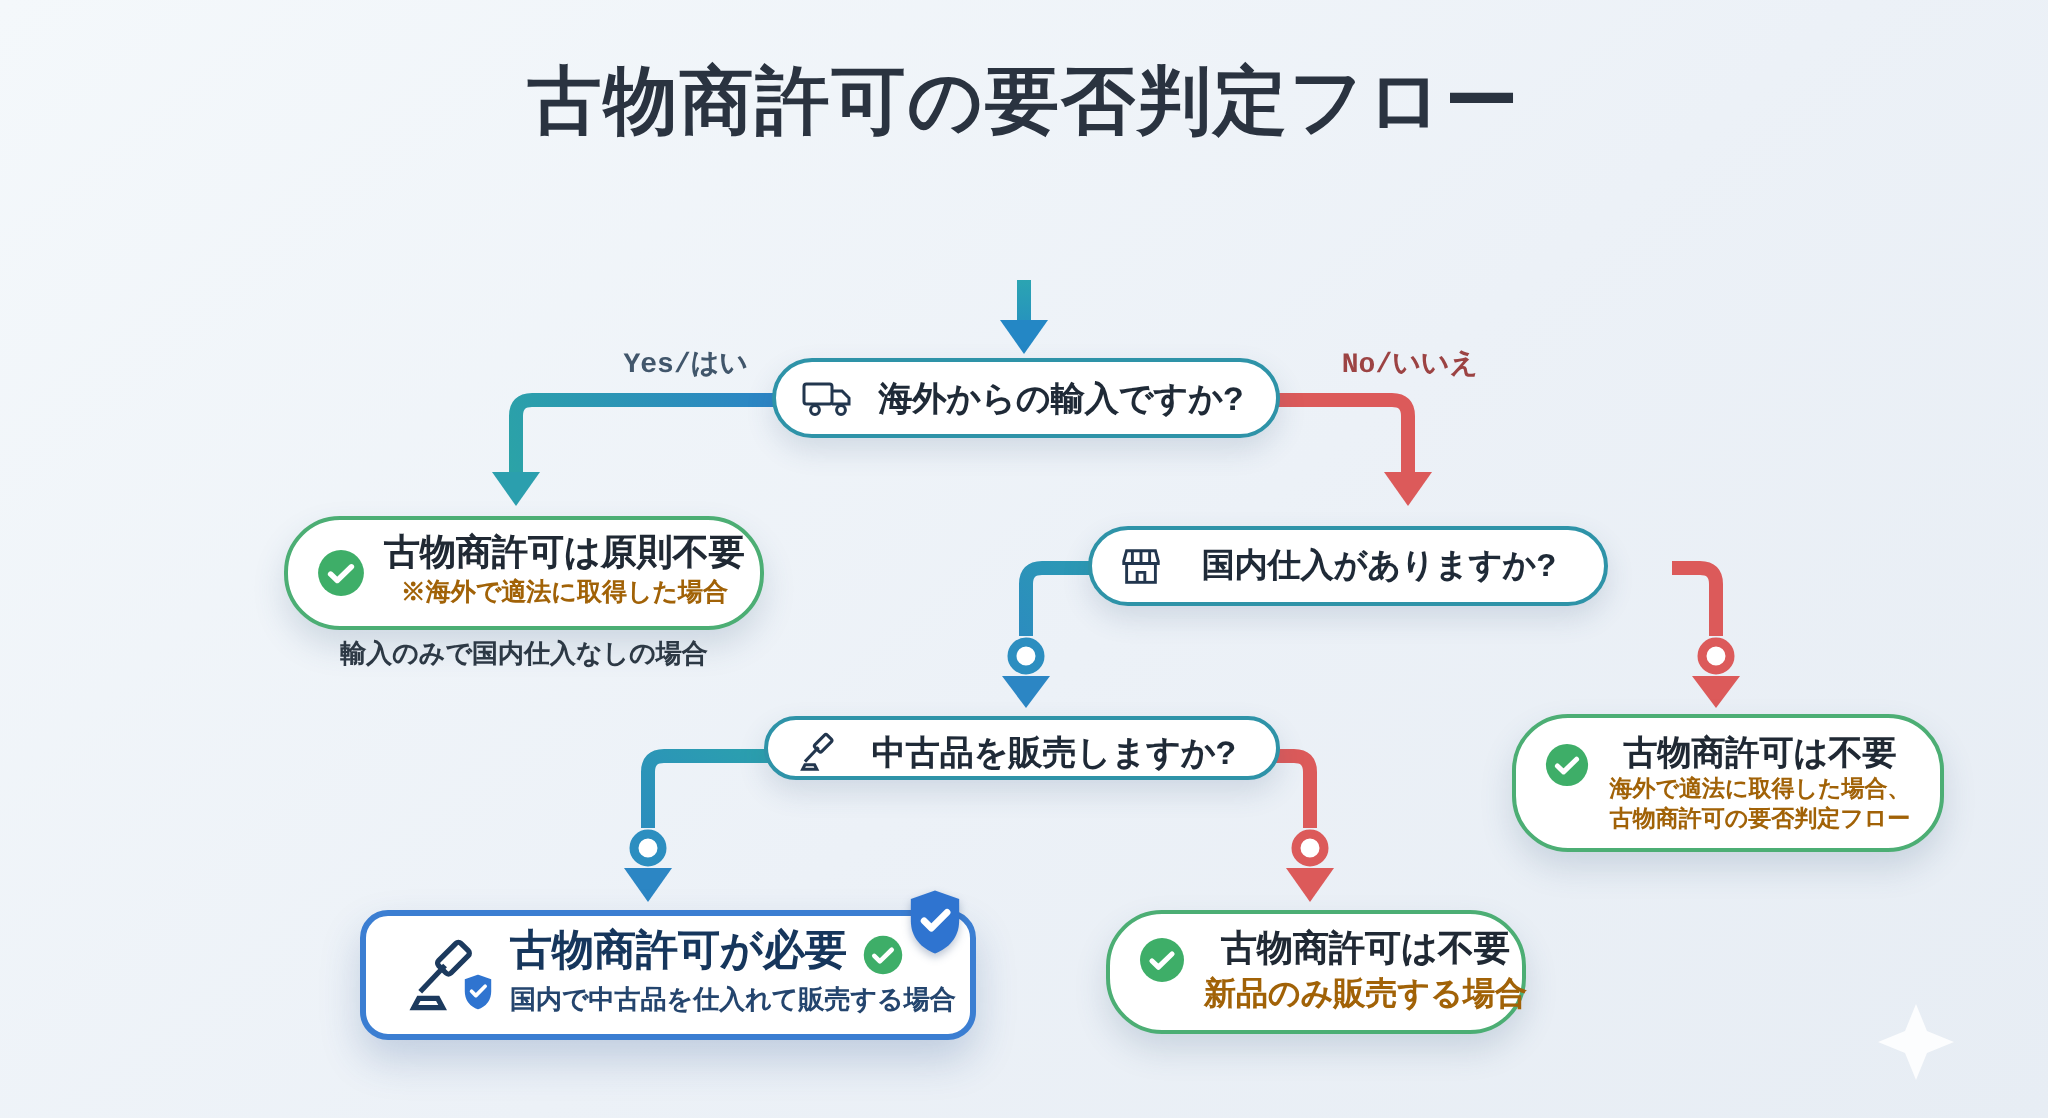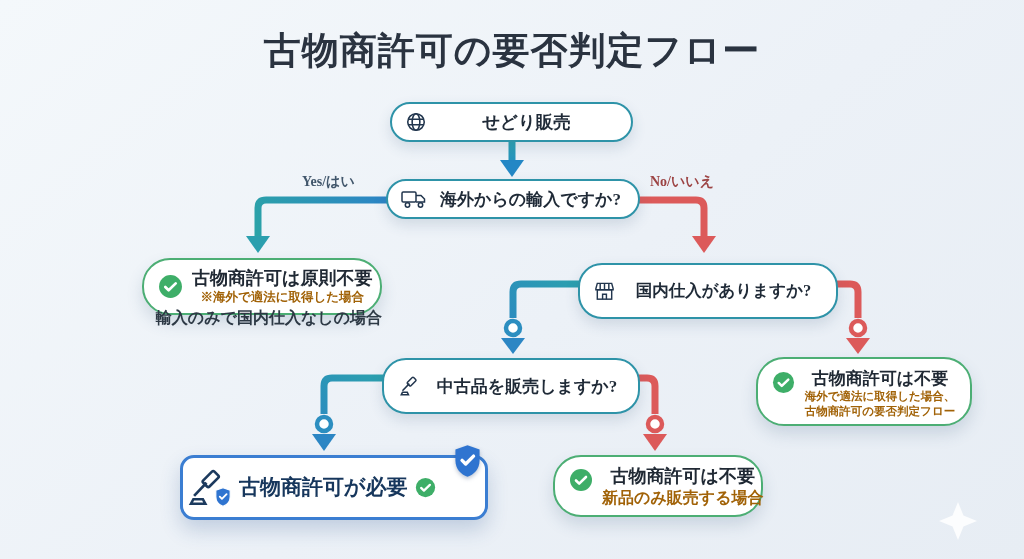--- a/index.html
+++ b/index.html
@@ -1,84 +1,84 @@
 <!DOCTYPE html>
 <html><head>
 <meta charset="utf-8">
 <style>
   html,body{margin:0;padding:0;background:#dfe6ee;}
   .stage{
     position:relative;width:1024px;height:559px;overflow:hidden;
     background:linear-gradient(140deg,#f4f8fb 0%,#ecf1f7 55%,#e7edf4 100%);
-    font-family:Liberation Serif, serif;
+    font-family:Liberation Mono, monospace;
   }
   .title{
     position:absolute;top:26px;left:0;width:100%;text-align:center;
     font-size:37px;font-weight:800;color:#2a3340;letter-spacing:1px;z-index:2;
   }
   .overlay{position:absolute;left:0;top:0;z-index:1;}
   
   .qnode{
     position:absolute;z-index:2;display:flex;align-items:center;gap:8px;
     background:#ffffff;border:2.5px solid #2e93a8;border-radius:24px;
     box-shadow:0 6px 14px rgba(55,90,125,.16);padding:0 13px;box-sizing:border-box;
   }
   .qnode .lbl{flex:1;text-align:center;font-weight:800;color:#1f2a37;white-space:nowrap;}
   .icon{display:flex;align-items:center;justify-content:center;flex:0 0 auto;}
   #node-start{left:390px;top:102px;width:243px;height:40px;}
   #node-start .lbl{font-size:17.5px;}
   #node-q-overseas{left:386px;top:179px;width:254px;height:40px;}
   #node-q-overseas .lbl{font-size:17px;}
-  #node-q-domestic{left:578px;top:263px;width:260px;height:56px;}
+  #node-q-domestic{left:544px;top:263px;width:260px;height:40px;}
   #node-q-domestic .lbl{font-size:16.5px;}
-  #node-q-used{left:382px;top:358px;width:258px;height:56px;}
+  #node-q-used{left:382px;top:358px;width:258px;height:32px;align-items:flex-end;}
   #node-q-used .lbl{font-size:17px;}
   
   .rbox{
     position:absolute;z-index:2;display:flex;background:#fff;
     border:2.5px solid #4cae74;border-radius:28px;
     box-shadow:0 8px 16px rgba(60,95,130,.18);
     padding:0 14px;box-sizing:border-box;gap:9px;
   }
   .rcol{display:flex;flex-direction:column;align-items:center;justify-content:space-between;flex:1;}
   .rtitle{font-weight:800;color:#202934;white-space:nowrap;line-height:1.2;}
   .rsub{font-weight:600;color:#a16207;white-space:nowrap;line-height:1.3;}
   #box-principle{left:142px;top:258px;width:240px;height:57px;align-items:center;}
   #box-principle .rtitle{font-size:18px;}
   #box-principle .rsub{font-size:12.5px;}
   .caption{
-    position:absolute;left:142px;top:308px;width:240px;z-index:2;text-align:right;
-    font-size:16px;font-weight:700;color:#2d3945;
+    position:absolute;left:142px;top:318px;width:240px;z-index:2;text-align:center;
+    font-size:13px;font-weight:700;color:#2d3945;
   }
   #box-review{left:756px;top:357px;width:216px;height:69px;align-items:flex-start;padding-top:10px;}
   #box-review .icon{margin-top:2px;}
   #box-review .rtitle{font-size:17px;}
   #box-review .rsub{font-size:11.5px;}
   #box-newonly{left:553px;top:455px;width:210px;height:62px;align-items:flex-start;padding-top:9px;}
   #box-newonly .icon{margin-top:2px;}
   #box-newonly .rtitle{font-size:18px;}
   #box-newonly .rsub{font-size:16px;}
   
   #box-required{
     position:absolute;z-index:2;left:180px;top:455px;width:308px;height:65px;
     display:flex;align-items:center;gap:10px;background:#fff;
     border:3px solid #3b7ed2;border-radius:14px;box-sizing:border-box;
-    box-shadow:0 10px 20px rgba(40,80,140,.22);padding:0 0;
+    box-shadow:0 10px 20px rgba(40,80,140,.22);padding:0 16px;
   }
   .req-col{display:flex;flex-direction:column;align-items:flex-start;justify-content:center;}
   .req-titlerow{display:flex;align-items:center;gap:7px;}
   .req-title{font-size:21px;font-weight:800;color:#16365c;white-space:nowrap;line-height:1.1;}
   .req-sub{font-size:13px;font-weight:600;color:#24456e;white-space:nowrap;margin-top:2px;}
   .gavel-wrap{position:relative;width:46px;height:42px;flex:0 0 auto;}
   .gavel-badge{position:absolute;right:-3px;bottom:-2px;}
   .req-shield{position:absolute;top:-14px;right:3px;z-index:3;filter:drop-shadow(0 2px 2px rgba(30,60,110,.3));}
   
   .branch-label{position:absolute;z-index:2;font-size:14px;font-weight:700;white-space:nowrap;}
-  #label-yes{left:302px;top:173px;width:95px;color:#41566b;}
-  #label-no{left:650px;top:173px;width:110px;text-align:left;color:#9c4343;}
+  #label-yes{left:279px;top:173px;width:95px;text-align:right;color:#41566b;}
+  #label-no{left:650px;top:173px;width:110px;text-align:center;color:#9c4343;}
 </style>
 </head>
 <body>
 
 <div class="stage">
 
   <svg class="overlay" width="1024" height="559" viewBox="0 0 1024 559">
     <defs>
       <linearGradient id="gAB" gradientUnits="userSpaceOnUse" x1="512" y1="140" x2="512" y2="177">
         <stop offset="0" stop-color="#2ba4b2"></stop>
@@ -135,30 +135,20 @@
       <path d="M638 378 H647 Q655 378 655 386 V414" stroke="#dc5a5a" stroke-width="7" fill="none"></path>
       <circle cx="655" cy="424" r="7" fill="#ffffff" stroke="#dc5a5a" stroke-width="4.5"></circle>
       <path d="M643 434 L667 434 L655 451 Z" fill="#dc5a5a"></path>
     </g>
 
     <path d="M958 502 L963.5 515.5 L977 521 L963.5 526.5 L958 540 L952.5 526.5 L939 521 L952.5 515.5 Z" fill="#ffffff" opacity="0.85"></path>
   </svg>
 
   <div class="title">古物商許可の要否判定フロー</div>
 
-  <div class="qnode" id="node-start">
-    <span class="icon">
-      <svg width="22" height="22" viewBox="0 0 24 24" fill="none" stroke="#22364e" stroke-width="1.7">
-        <circle cx="12" cy="12" r="9"></circle>
-          <ellipse cx="12" cy="12" rx="4.2" ry="9"></ellipse>
-        <path d="M3.6 9h16.8M3.6 15h16.8"></path>
-      </svg>
-    </span>
-    <span class="lbl">せどり販売</span>
-  </div>
 
   <div class="branch-label" id="label-yes">Yes/はい</div>
   <div class="branch-label" id="label-no">No/いいえ</div>
 
   <div class="qnode" id="node-q-overseas">
     <span class="icon">
       <svg width="27" height="21" viewBox="0 0 27 21" fill="none" stroke="#22364e" stroke-width="1.5">
         <rect x="1" y="3" width="14" height="10" rx="1.2"></rect>
         <path d="M15 6.5h5l3.5 3.5v3h-8.5"></path>
         <circle cx="6.5" cy="16" r="2.2"></circle>
@@ -236,20 +226,21 @@
     <span class="req-col">
       <span class="req-titlerow">
         <span class="req-title">古物商許可が必要</span>
         <span class="icon">
           <svg width="21" height="21" viewBox="0 0 24 24">
             <circle cx="12" cy="12" r="11" fill="#3eae68"></circle>
             <path d="M7 12.5 L10.2 15.6 L17 9" stroke="#fff" stroke-width="2.6" fill="none" stroke-linecap="round" stroke-linejoin="round"></path>
           </svg>
         </span>
       </span>
+      <span class="req-sub">国内で中古品を仕入れて販売する場合</span>
     </span>
     <span class="req-shield">
       <svg width="29" height="34" viewBox="0 0 24 28">
         <path d="M12 1 L22 4.5 v9 c0 7 -4.5 11.5 -10 13.5 C6.5 25 2 20.5 2 13.5 v-9 Z" fill="#2f74d0"></path>
         <path d="M7.5 13.5 l3 3 L17 10" stroke="#fff" stroke-width="2.8" fill="none" stroke-linecap="round" stroke-linejoin="round"></path>
       </svg>
     </span>
   </div>
 
   <div class="rbox" id="box-newonly">

